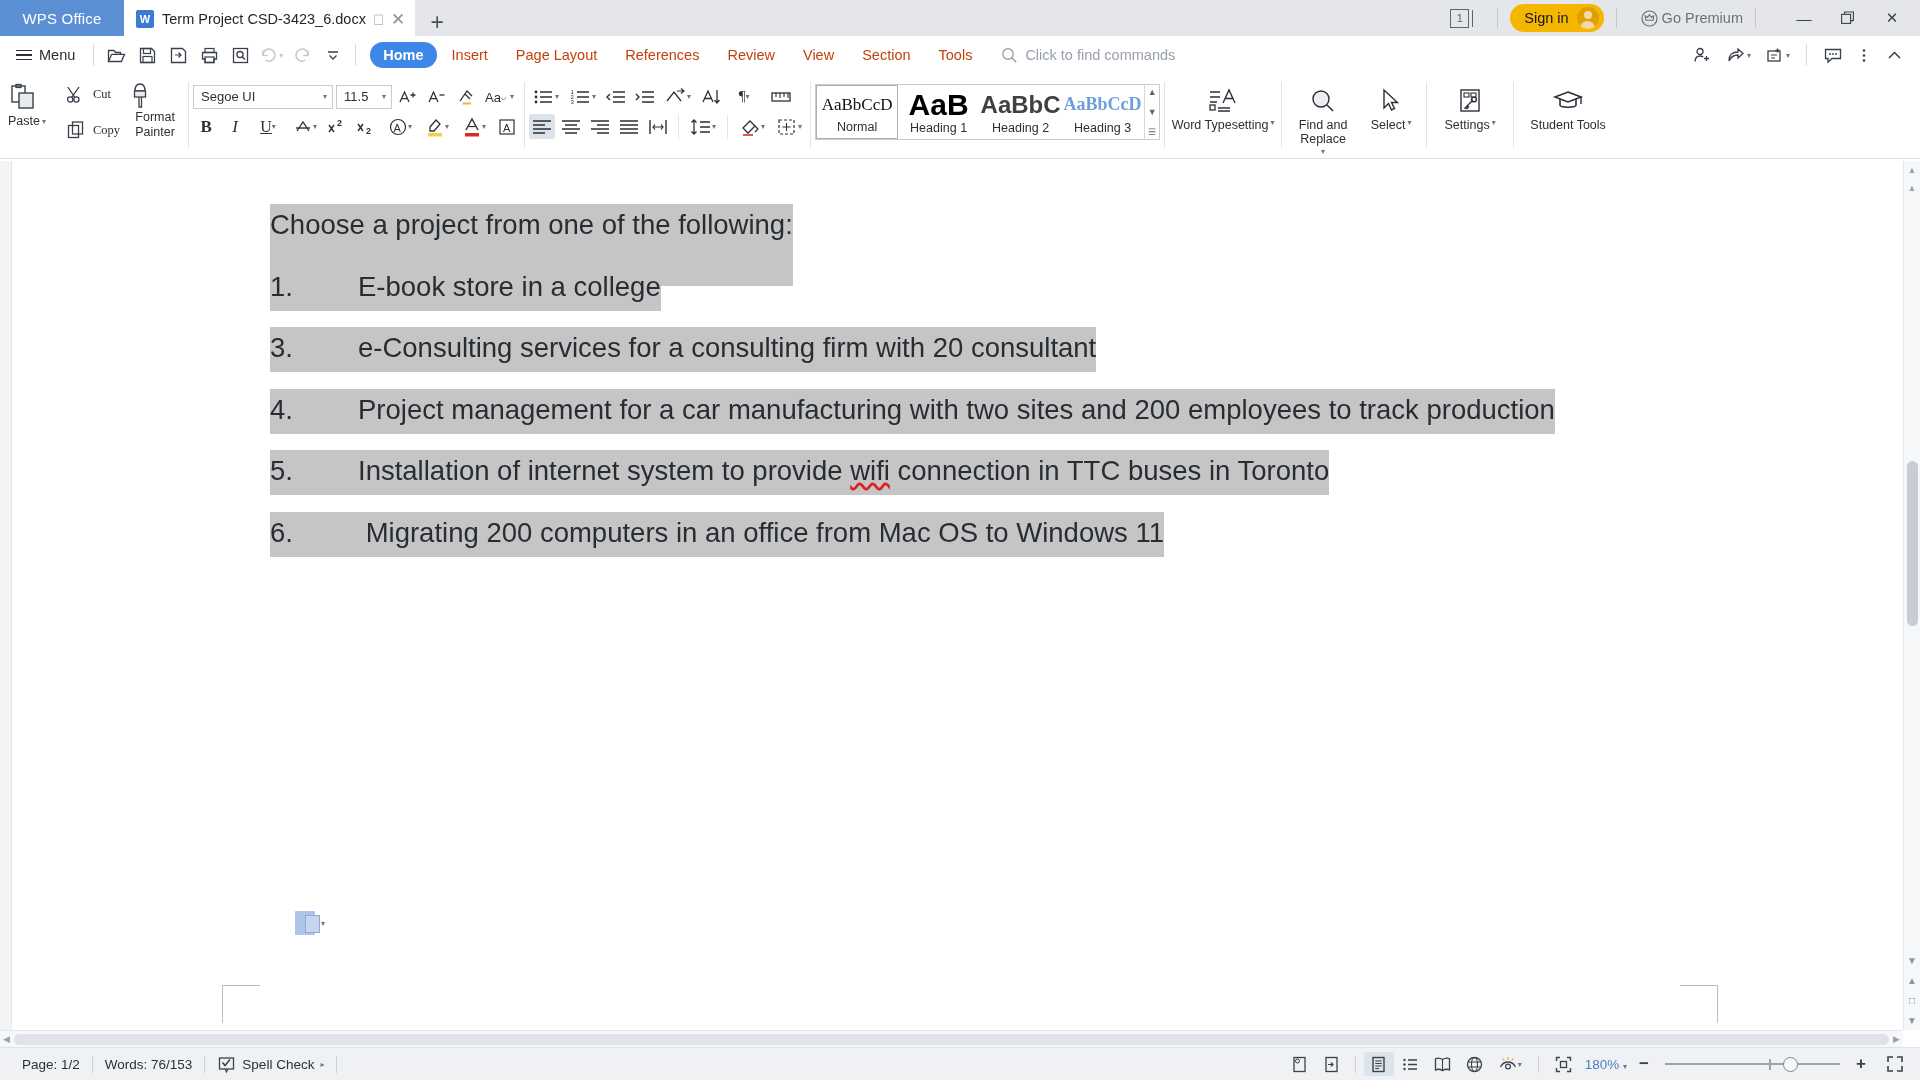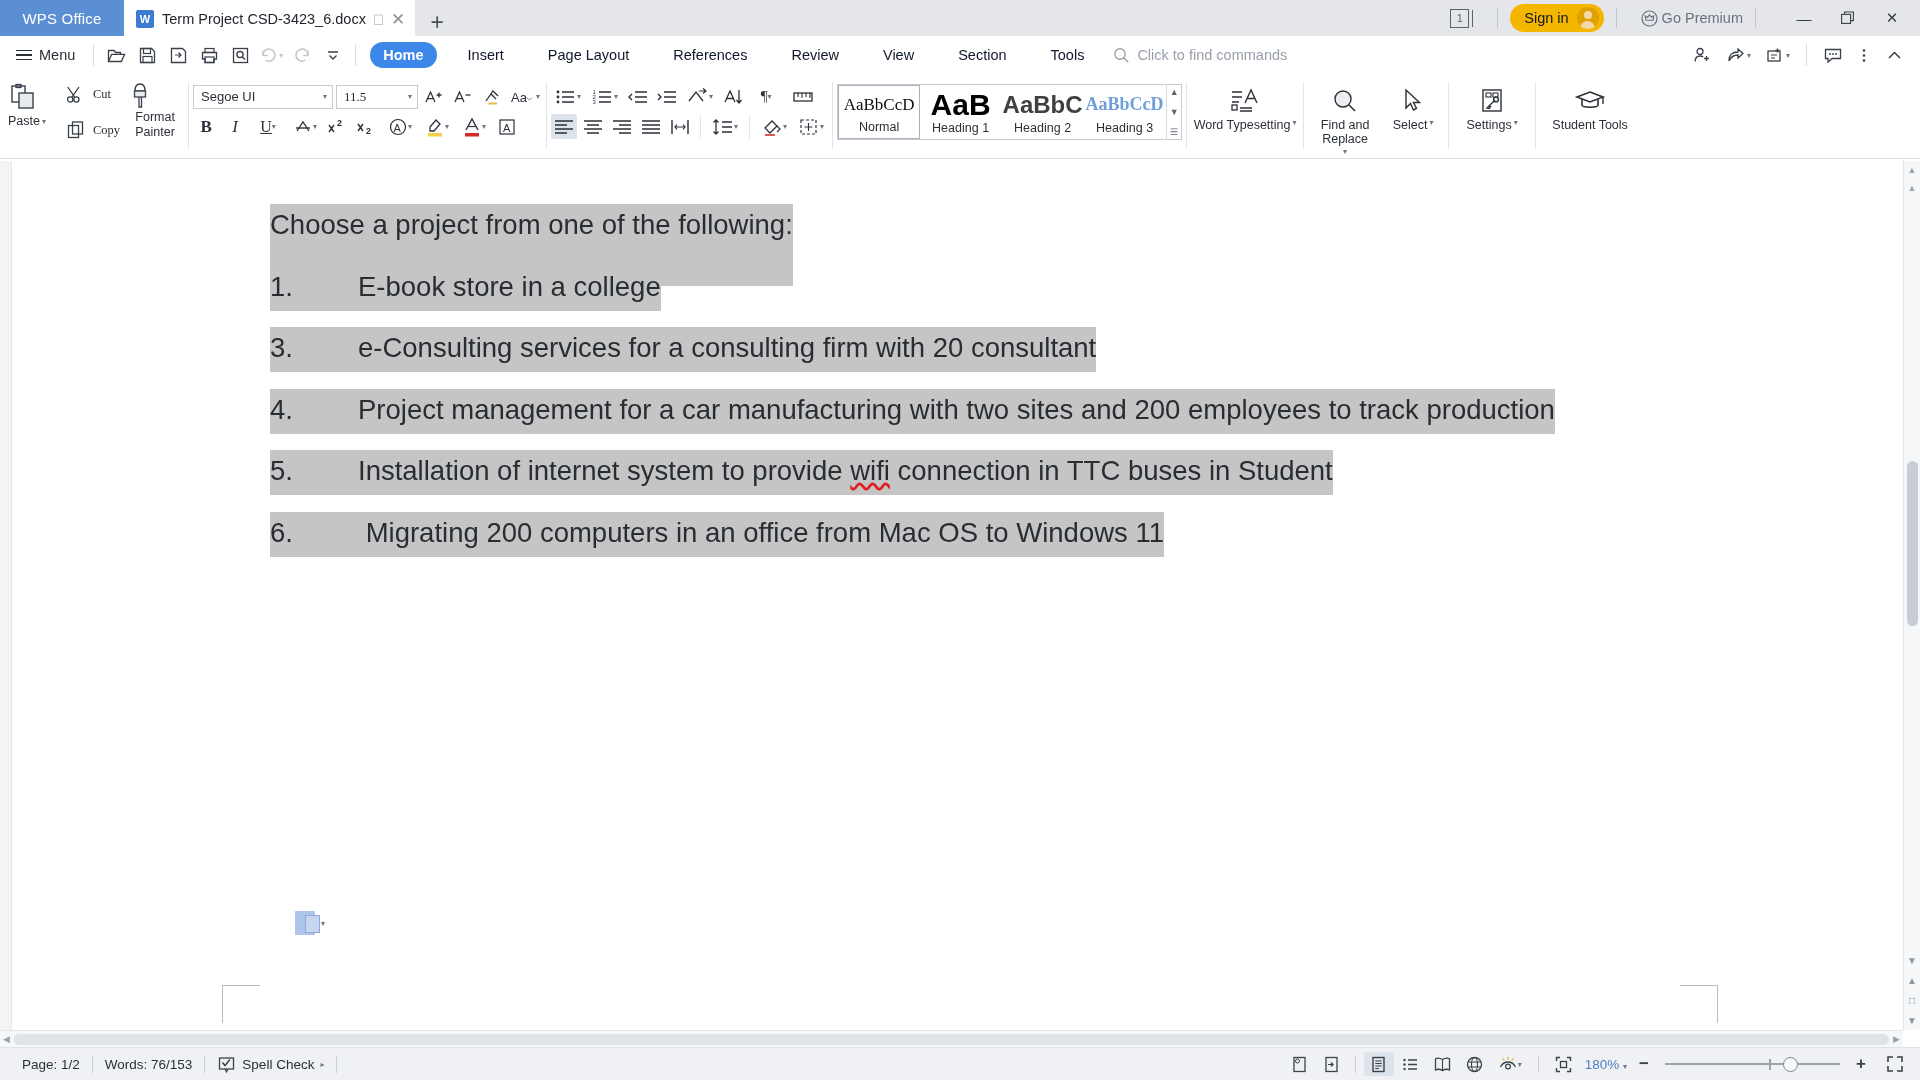--- a/index.html
+++ b/index.html
@@ -102,23 +102,23 @@
   }
   .hamb { display: inline-flex; flex-direction: column; gap: 3px; }
   .hamb i { width: 16px; height: 1.6px; background: #2b3038; display: block; }
   .qsep { width: 1px; height: 22px; background: #d8dbe0; margin: 0 8px; }
   .qicons { display: flex; align-items: center; gap: 3px; }
   .qbtn {
     width: 28px; height: 28px; display: flex; align-items: center;
     justify-content: center; color: #39404a;
   }
   .qbtn.dis { color: #c2c7ce; }
-  .ribtabs { display: flex; align-items: center; gap: 18px; margin-left: 6px; }
+  .ribtabs { display: flex; align-items: center; gap: 2px; margin-left: 6px; }
   .ribtab {
-    font-size: 14.5px; color: #0f172a; padding: 5px 13px; border-radius: 13px;
+    font-size: 14.5px; color: #c2410c; padding: 5px 13px; border-radius: 13px;
     white-space: nowrap;
   }
   .ribtab.active { background: #3d87e8; color: #fff; font-weight: bold; }
   .findcmd {
     display: flex; align-items: center; gap: 7px;
     color: #98a0ab; font-size: 14.5px; margin-left: 16px;
   }
   .menurow-right {
     margin-left: auto; display: flex; align-items: center;
     gap: 2px; padding-right: 10px;
@@ -155,21 +155,21 @@
 
   
   .fontgrp { display: flex; flex-direction: column; padding-top: 8px; gap: 5px; }
   .frow { display: flex; align-items: center; gap: 3px; }
   .fbox {
     height: 24px; border: 1px solid #c8ccd2; background: #fff;
     display: flex; align-items: center; justify-content: space-between;
     padding: 0 5px 0 7px; font-size: 13px; color: #2b3038;
   }
   .fbox.name { width: 140px; }
-  .fbox.size { width: 82px; font-family: Liberation Serif, serif; }
+  .fbox.size { width: 56px; }
   .ibtn {
     width: 26px; height: 25px; display: flex; align-items: center;
     justify-content: center; color: #2b3038; font-size: 14px;
   }
   .ibtn.wide { width: 34px; }
   .ibtn.on { background: #dde3ea; border-radius: 2px; }
 
   
   .pargrp { display: flex; flex-direction: column; padding-top: 8px; gap: 5px; }
 
@@ -862,21 +862,21 @@
 
         <div class="para">
           <span class="hl"><span class="num">3.</span><span>e-Consulting services for a consulting firm with 20 consultant</span></span>
         </div>
 
         <div class="para">
           <span class="hl"><span class="num">4.</span><span>Project management for a car manufacturing with two sites and 200 employees to track production</span></span>
         </div>
 
         <div class="para">
-          <span class="hl"><span class="num">5.</span><span>Installation of internet system to provide </span><span class="misspell">wifi</span><span> connection in TTC buses in Student</span></span>
+          <span class="hl"><span class="num">5.</span><span>Installation of internet system to provide </span><span class="misspell">wifi</span><span> connection in TTC buses in Toronto</span></span>
         </div>
 
         <div class="para">
           <span class="hl"><span class="num">6.</span><span> Migrating 200 computers in an office from Mac OS to Windows 11</span></span>
         </div>
 
       </div>
 
       <div class="pastetag">
         <span class="pg"></span>

